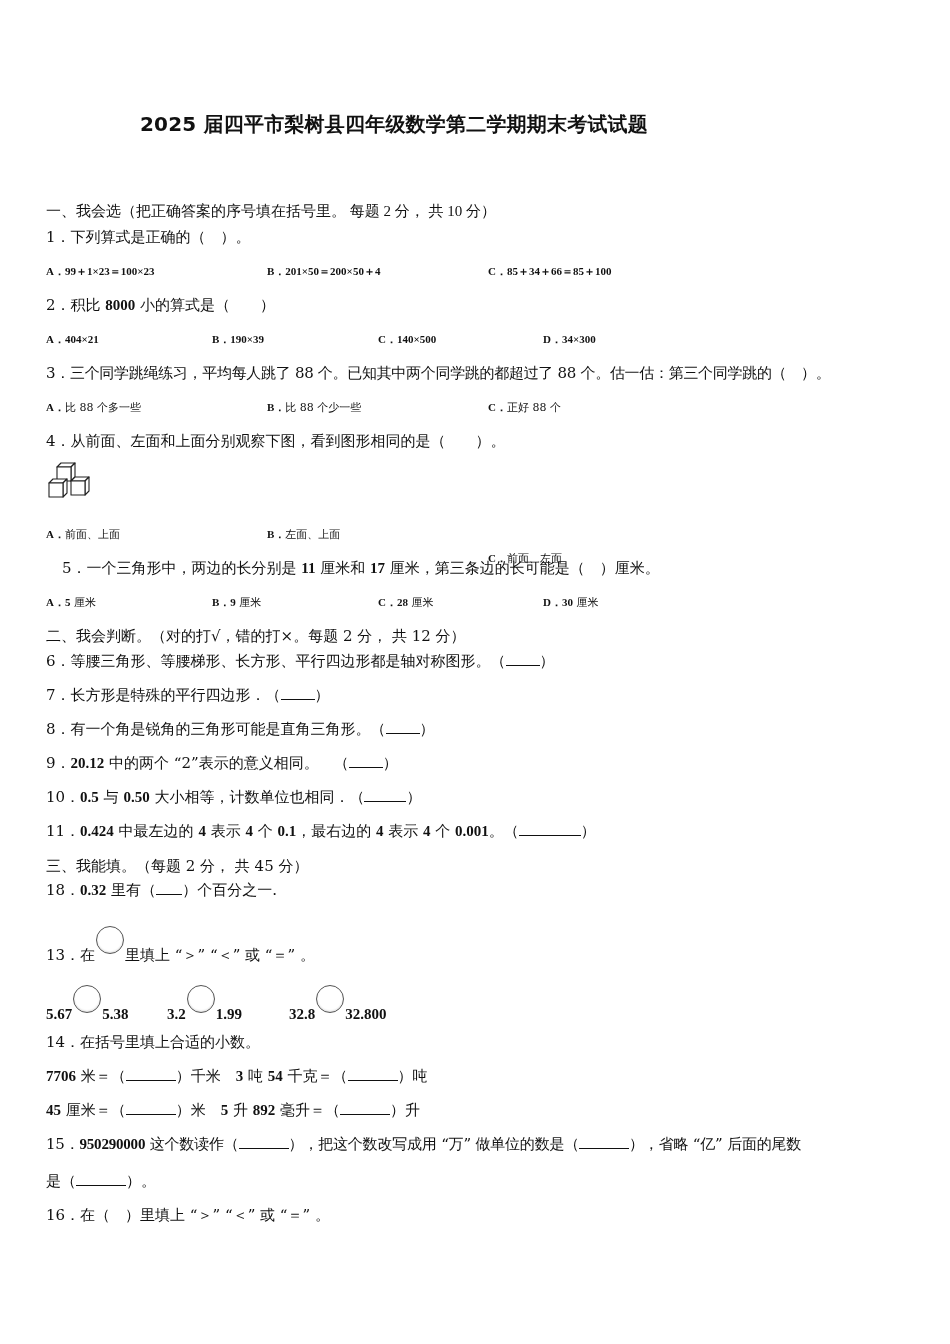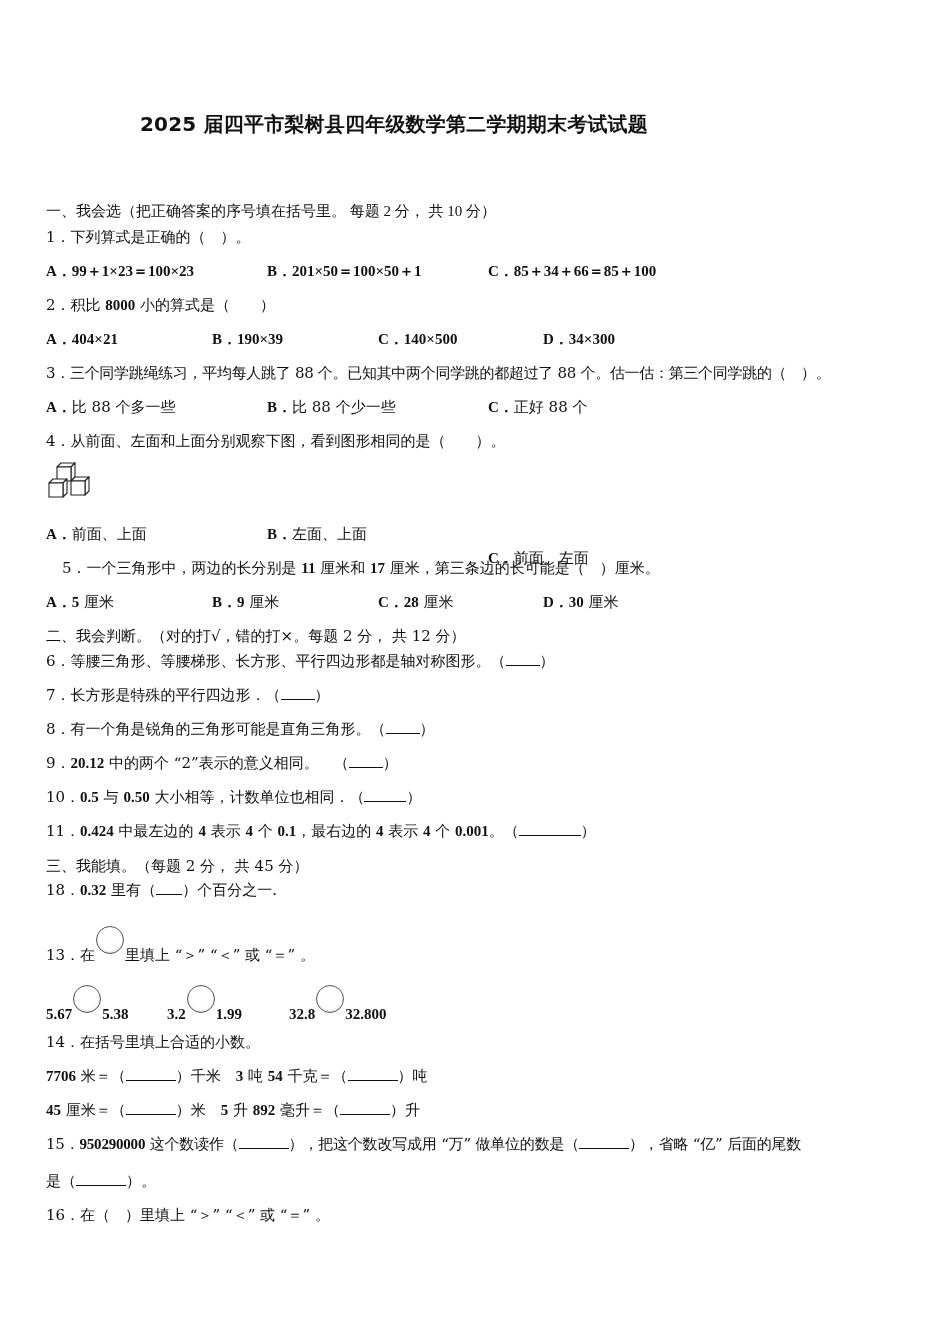--- a/index.html
+++ b/index.html
@@ -11,41 +11,41 @@
   .page-title {
     position: absolute; top: 111px; left: 0; width: 788px; text-align: center;
     font-family: "DejaVu Sans", "Liberation Sans", sans-serif;
     font-weight: bold; font-size: 20px; letter-spacing: 0.2px;
   }
   .line {
     position: absolute; left: 46px; white-space: nowrap;
     font-size: 15px; line-height: 20px;
   }
   .b { font-weight: bold; font-family: "Liberation Serif", serif; }
-  .opt { position: absolute; white-space: nowrap; font-size: 15px; line-height: 20px; }
+  .opt { position: absolute; white-space: nowrap; font-size: 11px; line-height: 20px; }
   .opt .letter { font-weight: bold; font-family: "Liberation Serif", serif; }
   .blank { display: inline-block; border-bottom: 1px solid #111; height: 14px; vertical-align: baseline; }
   .circle {
     display: inline-block; width: 28px; height: 28px; border-radius: 50%;
     border: 1.5px solid #555; box-sizing: border-box; vertical-align: 6px;
     margin: 0 1px;
     box-shadow: inset 0 -1px 2px rgba(0,0,0,0.15);
   }
   .cubes { position: absolute; left: 46px; top: 461px; width: 44px; height: 42px; }
 </style>
 </head>
 <body>
 
 <div class="page-title">2025 届四平市梨树县四年级数学第二学期期末考试试题</div>
 
 <div class="line" style="top:201px;font-family:Liberation Serif, serif;">一、我会选（把正确答案的序号填在括号里。 每题 2 分， 共 10 分）</div>
 
 <div class="line" style="top:227px;">1．下列算式是正确的（　）。</div>
 <div class="opt" style="left:46px; top:261px;"><span class="letter">A．</span><span class="b">99＋1×23＝100×23</span></div>
-<div class="opt" style="left:267px; top:261px;"><span class="letter">B．</span><span class="b">201×50＝100×50＋1</span></div>
+<div class="opt" style="left:267px; top:261px;"><span class="letter">B．</span><span class="b">201×50＝200×50＋4</span></div>
 <div class="opt" style="left:488px; top:261px;"><span class="letter">C．</span><span class="b">85＋34＋66＝85＋100</span></div>
 
 <div class="line" style="top:295px;"><span>2．积比 </span><span class="b">8000</span><span> 小的算式是（　　）</span></div>
 <div class="opt" style="left:46px; top:329px;"><span class="letter">A．</span><span class="b">404×21</span></div>
 <div class="opt" style="left:212px; top:329px;"><span class="letter">B．</span><span class="b">190×39</span></div>
 <div class="opt" style="left:378px; top:329px;"><span class="letter">C．</span><span class="b">140×500</span></div>
 <div class="opt" style="left:543px; top:329px;"><span class="letter">D．</span><span class="b">34×300</span></div>
 
 <div class="line" style="top:363px; letter-spacing:-0.3px;">3．三个同学跳绳练习，平均每人跳了 88 个。已知其中两个同学跳的都超过了 88 个。估一估：第三个同学跳的（　）。</div>
 <div class="opt" style="left:46px; top:397px;"><span class="letter">A．</span><span>比 88 个多一些</span></div>

